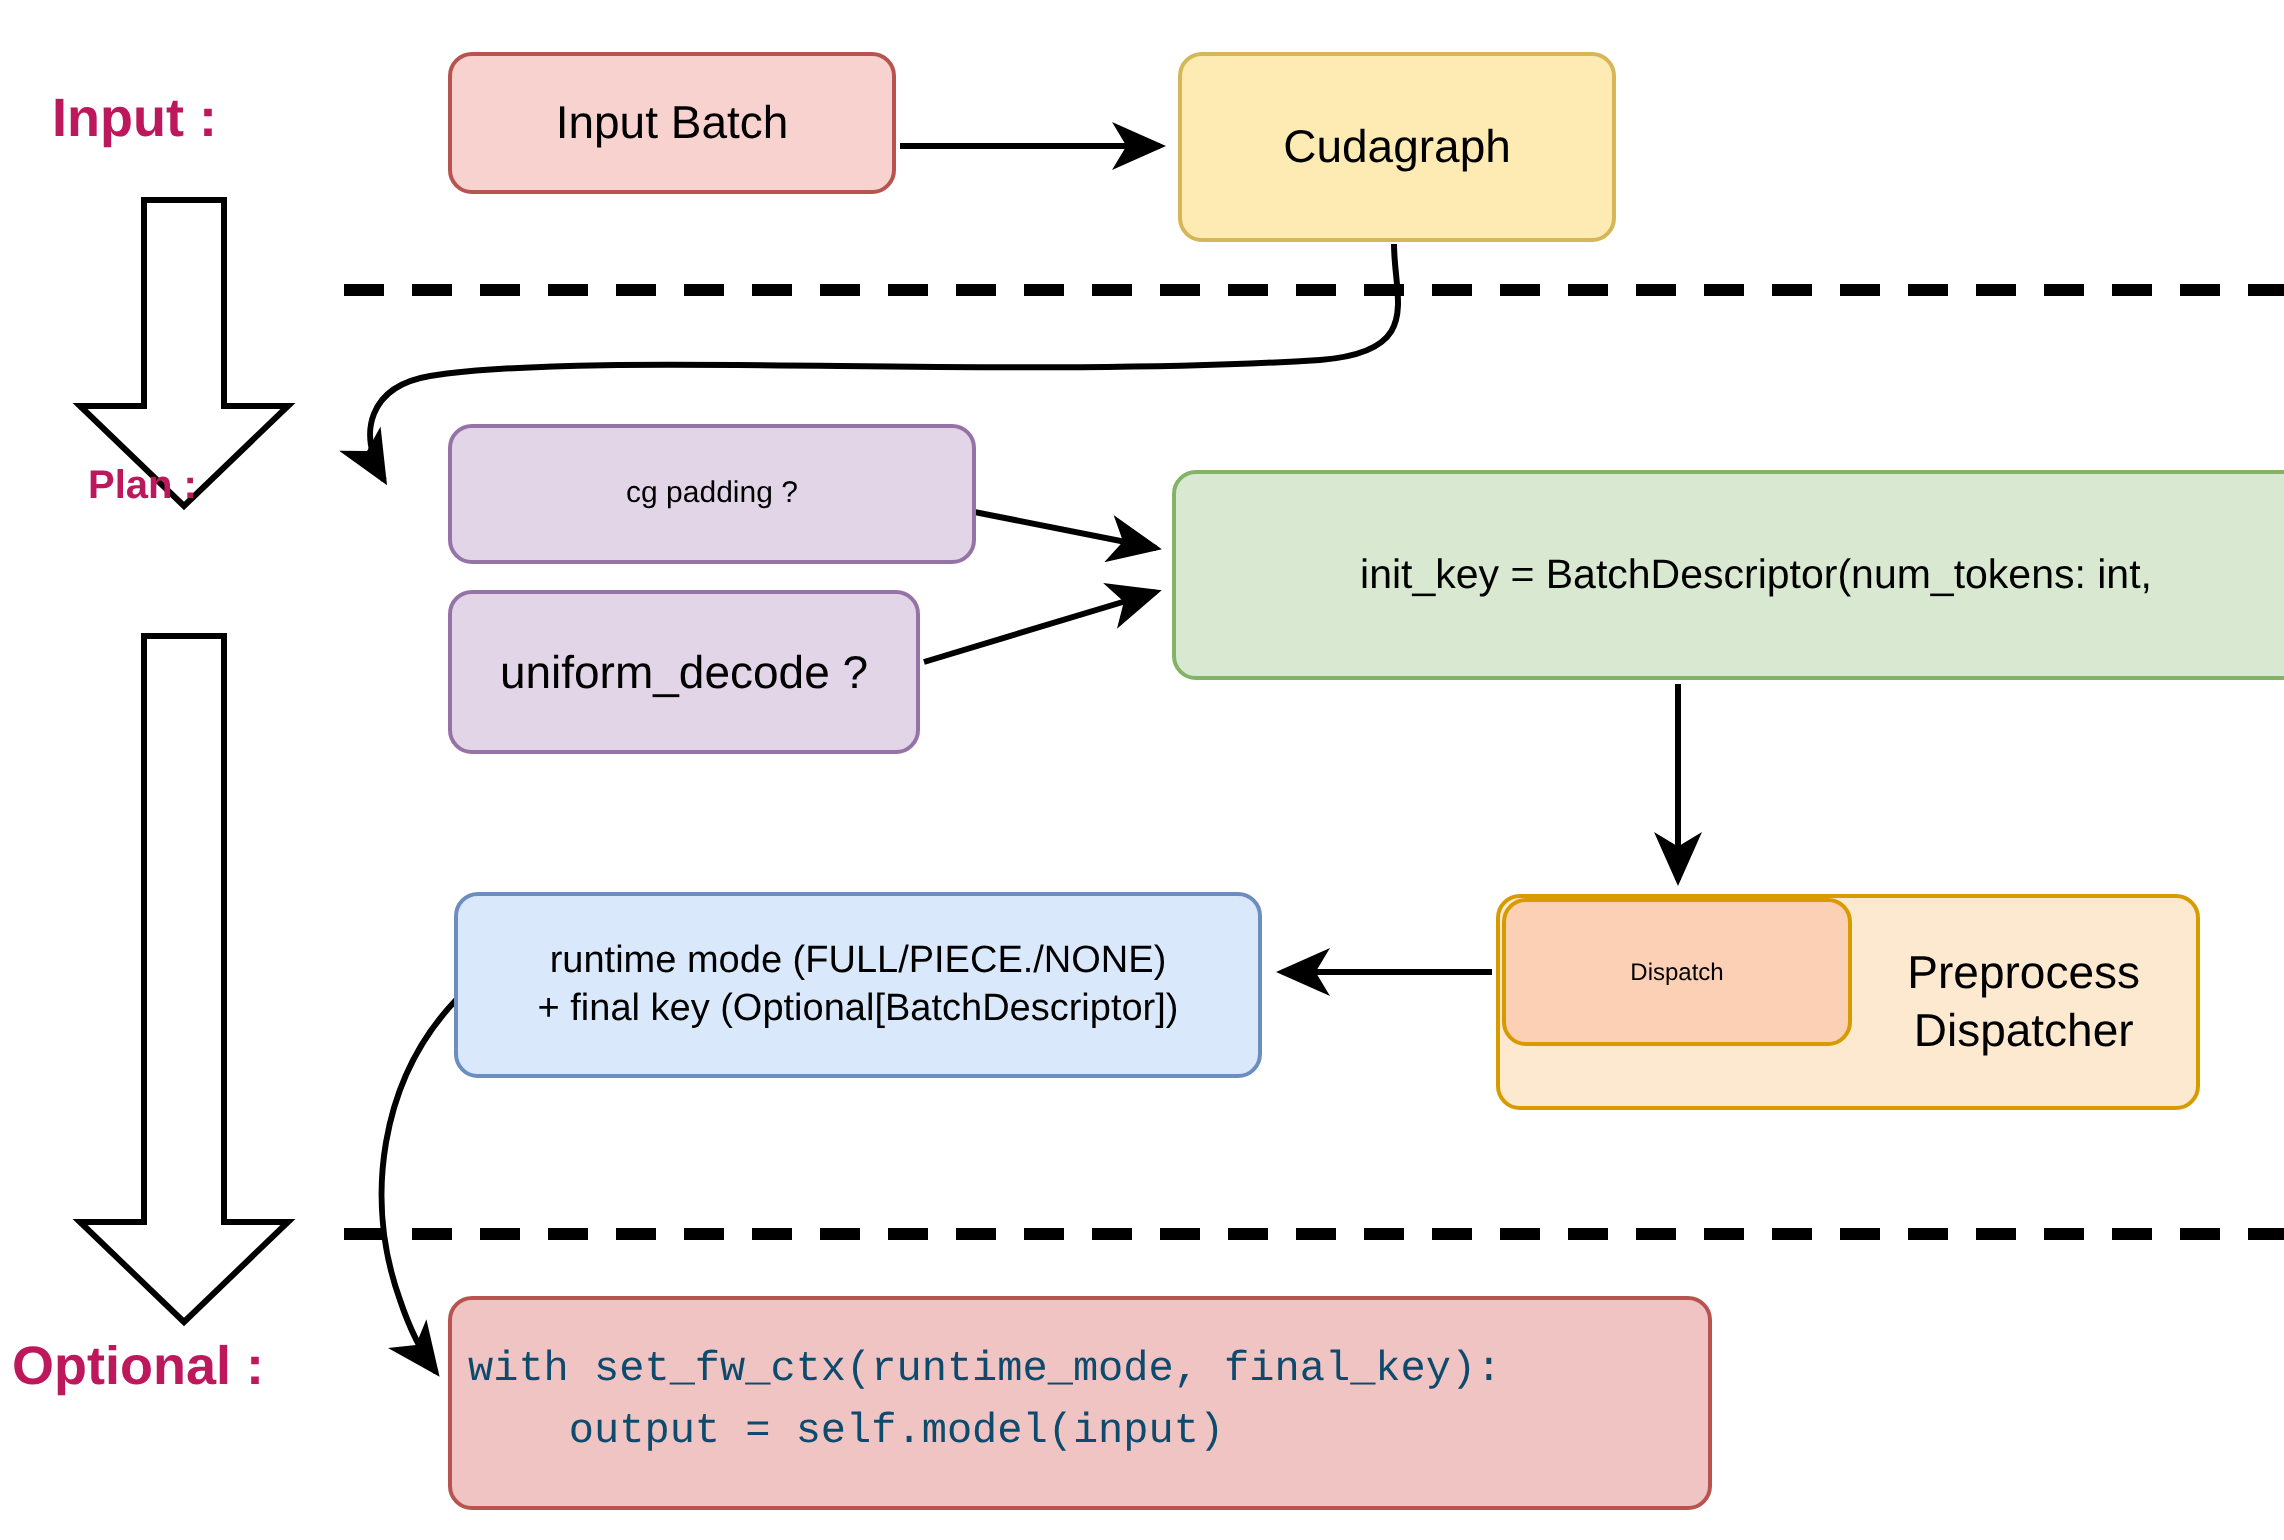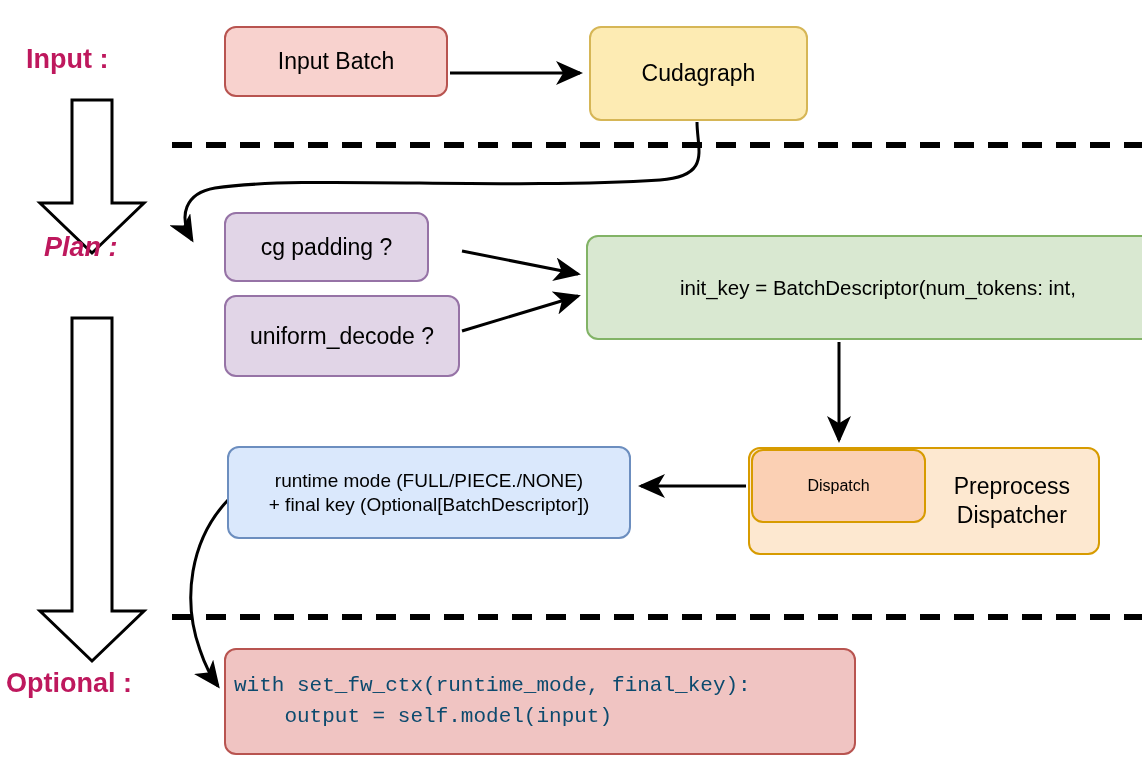--- a/index.html
+++ b/index.html
@@ -38,38 +38,38 @@
   }
   .stage-label {
     position: absolute;
     font-weight: bold;
     color: #be185d;
     white-space: nowrap;
   }
 
   
   #label-input   { left: 26px;  top: 44px;  font-size: 27px; }
-  #label-plan    { left: 44px;  top: 232px; font-size: 27px; font-style: italic; }
+  #label-plan    { left: 44px;  top: 232px; font-size: 20px; }
   #label-execute { left: 6px;   top: 668px; font-size: 27px; }
 
   
   #node-input-batch {
     left: 224px; top: 26px; width: 224px; height: 71px;
     background: #f8d2ce; border-color: #b85450;
     font-size: 23px;
   }
   #node-preprocess {
     left: 589px; top: 26px; width: 219px; height: 95px;
     background: #fdebb3; border-color: #d6b656;
     font-size: 23px;
   }
   #node-cg-padding {
-    left: 224px; top: 212px; width: 205px; height: 70px;
+    left: 224px; top: 212px; width: 264px; height: 70px;
     background: #e1d5e7; border-color: #9673a6;
-    font-size: 23px;
+    font-size: 15px;
   }
   #node-uniform-decode {
     left: 224px; top: 295px; width: 236px; height: 82px;
     background: #e1d5e7; border-color: #9673a6;
     font-size: 23px;
   }
   #node-init-key {
     left: 586px; top: 235px; width: 584px; height: 105px;
     background: #d9e8d1; border-color: #82b366;
     font-size: 20.5px;
@@ -80,21 +80,21 @@
     background: #fde8d0; border-color: #d79b00;
     font-size: 23px;
     align-items: center;
     justify-content: flex-end;
     padding-right: 28px;
   }
   #node-cudagraph-dispatcher .label-text { line-height: 1.25; }
   #node-dispatch {
     left: 751px; top: 449px; width: 175px; height: 74px;
     background: #fbd0b4; border-color: #d79b00;
-    font-size: 16px;
+    font-size: 12px;
   }
   #node-runtime-mode {
     left: 227px; top: 446px; width: 404px; height: 93px;
     background: #dae8fc; border-color: #6c8ebf;
     font-size: 19px;
   }
   #node-code {
     left: 224px; top: 648px; width: 632px; height: 107px;
     background: #f0c4c2; border-color: #b85450;
     font-family: "Liberation Mono", "DejaVu Sans Mono", monospace;

